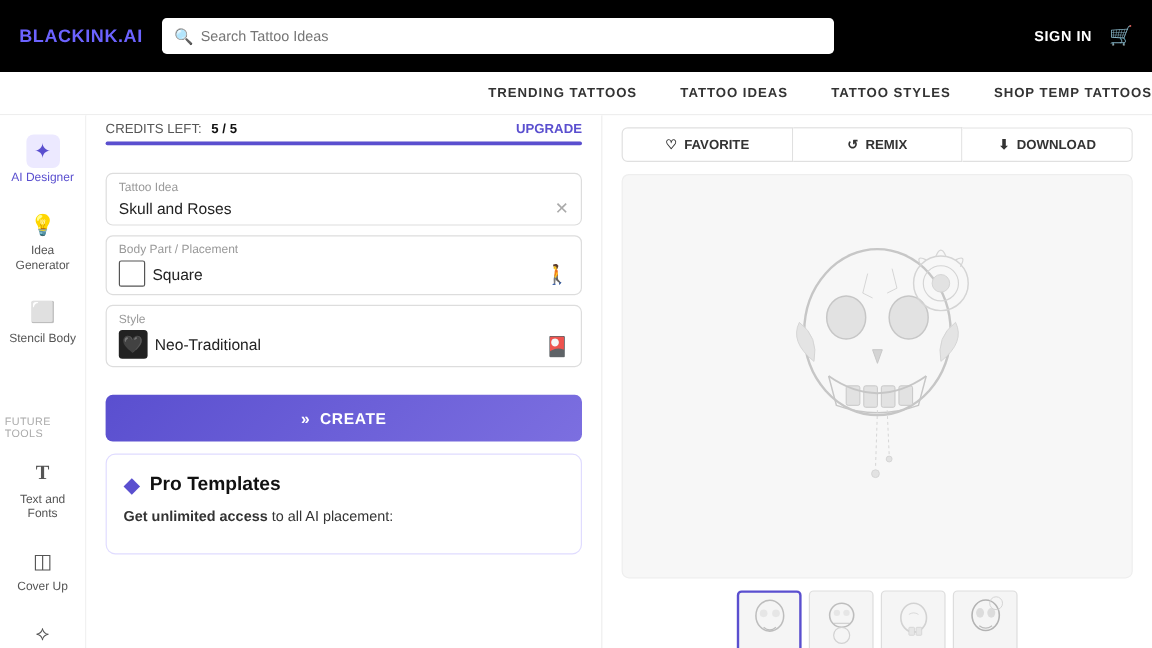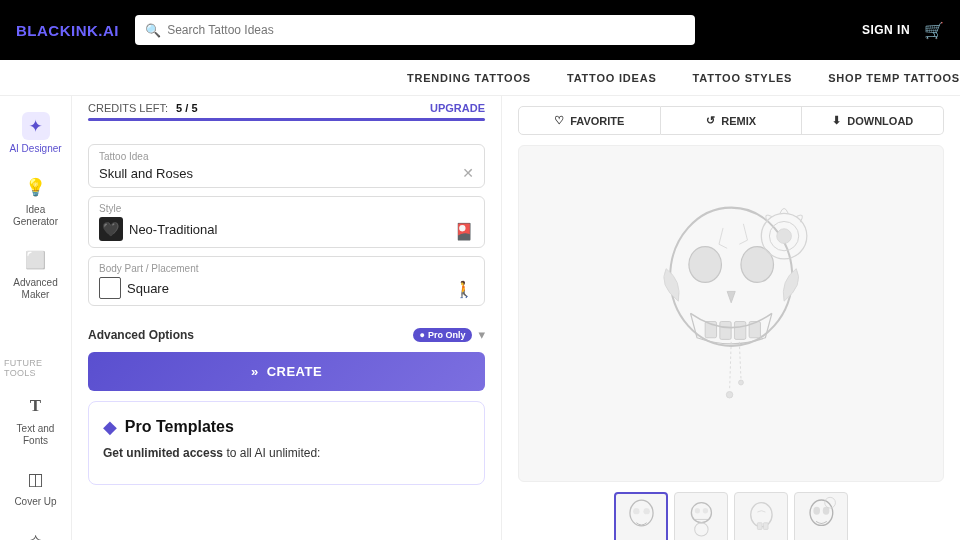--- a/index.html
+++ b/index.html
@@ -469,21 +469,21 @@
     <div class="sidebar-item active">
       <div class="icon-box">✦</div>
       <span>AI Designer</span>
     </div>
     <div class="sidebar-item">
       <div class="icon-box">💡</div>
       <span>Idea Generator</span>
     </div>
     <div class="sidebar-item">
       <div class="icon-box">⬜</div>
-      <span>Advanced Maker</span>
+      <span>Stencil Body</span>
     </div>
     <div class="sidebar-divider"></div>
     <div class="future-label">Future Tools</div>
     <div class="sidebar-item">
       <div class="icon-box" style="font-family:serif;font-weight:700;">T</div>
       <span>Text and Fonts</span>
     </div>
     <div class="sidebar-item">
       <div class="icon-box">◫</div>
       <span>Cover Up</span>
@@ -505,69 +505,59 @@
     <div class="credits-progress-bar">
       <div class="credits-progress-fill" style="width:100%"></div>
     </div>
 
     <div class="form-section">
       <div class="field-group">
         <div class="field-label">Tattoo Idea</div>
         <div class="field-row">
           <span class="field-value">Skull and Roses</span>
           <span class="field-clear">✕</span>
+        </div>
+      </div>
+
+      <div class="field-group">
+        <div class="field-label">Body Part / Placement</div>
+        <div class="field-row">
+          <span class="field-value">
+            <span style="width:22px;height:22px;border:1.5px solid #555;display:inline-flex;border-radius:2px;"></span>
+            <span>Square</span>
+          </span>
+          <span class="field-icon">🚶</span>
         </div>
       </div>
 
       <div class="field-group">
         <div class="field-label">Style</div>
         <div class="field-row">
           <span class="field-value">
             <span class="style-thumb">🖤</span>
             <span>Neo-Traditional</span>
           </span>
           <span class="field-icon">🎴</span>
         </div>
       </div>
-
-      <div class="field-group">
-        <div class="field-label">Body Part / Placement</div>
-        <div class="field-row">
-          <span class="field-value">
-            <span style="width:22px;height:22px;border:1.5px solid #555;display:inline-flex;border-radius:2px;"></span>
-            <span>Square</span>
-          </span>
-          <span class="field-icon">🚶</span>
-        </div>
-      </div>
-    </div>
-
-    <div class="advanced-row">
-      <span class="advanced-label">Advanced Options</span>
-      <div style="display:flex;align-items:center;gap:6px;">
-        <span class="pro-only-badge">
-          <span>●</span>
-          <span>Pro Only</span>
-        </span>
-        <span class="expand-btn">▾</span>
-      </div>
-    </div>
+    </div>
+
 
     <button class="create-btn">
       <span>»</span>
       <span>CREATE</span>
     </button>
 
     <div class="pro-unlimited-box">
       <div class="pro-unlimited-header">
         <span class="pro-diamond">◆</span>
         <span class="pro-title">Pro Templates</span>
       </div>
       <p class="pro-subtitle">
-        <strong>Get unlimited access</strong><span> to all AI unlimited:</span>
+        <strong>Get unlimited access</strong><span> to all AI placement:</span>
       </p>
 
     </div>
   </section>
 
   <div class="preview-panel">
 
     <div class="preview-actions">
       <button class="action-btn">
         <span>♡</span>

